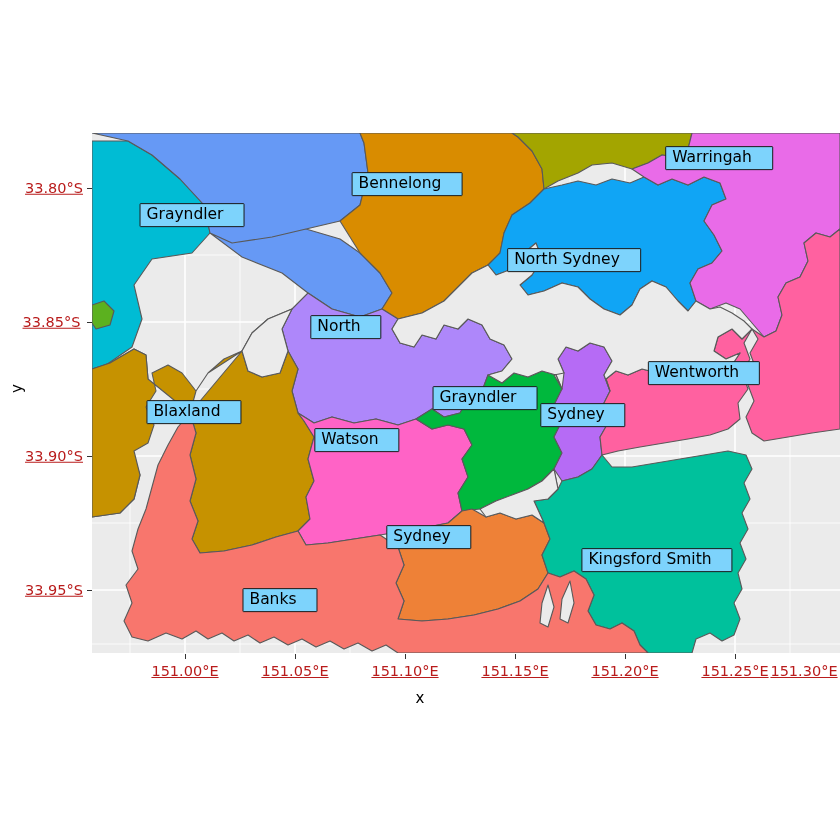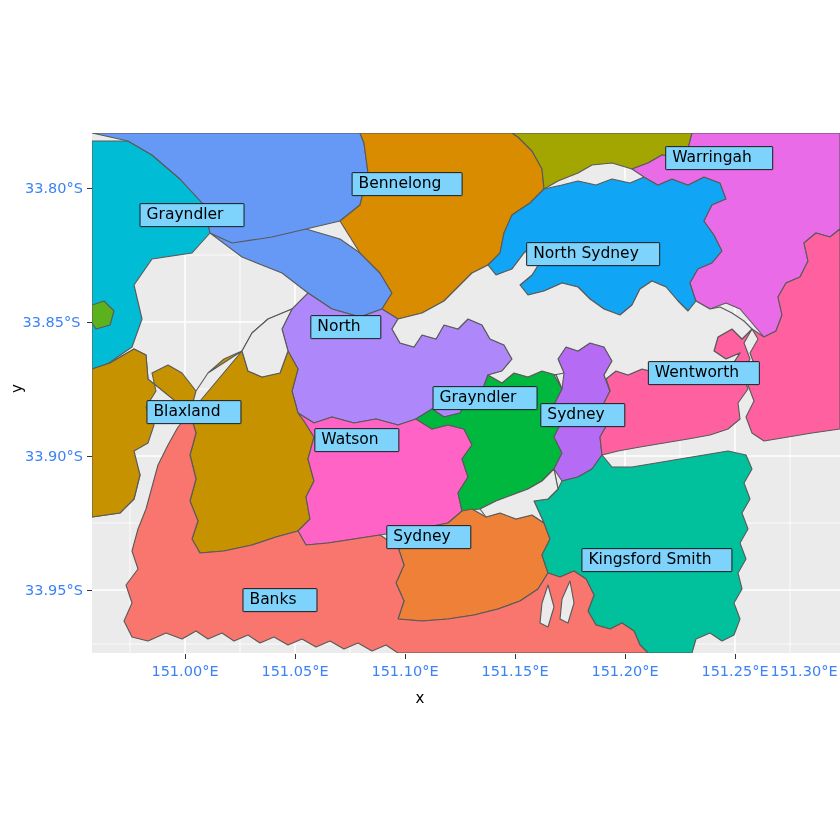--- a/index.html
+++ b/index.html
@@ -33,24 +33,25 @@
     position: absolute;
     left: 0;
     top: 0;
     width: 748px;
     height: 520px;
     display: block;
   }
   
   .axis-text {
     position: absolute;
-    color: #3b82f6;
+    color: #b91c1c;
     font-size: 14.5px;
     line-height: 1;
     white-space: nowrap;
+    text-decoration: underline;
   }
   .y-tick-label {
     text-align: right;
     transform: translateY(-50%);
   }
   .x-tick-label {
     transform: translateX(-50%);
   }
   .tick-mark {
     position: absolute;
@@ -275,21 +276,21 @@
                  L456,366 L466,356 L462,336 Z"></path>
         <path d="M478,448 L482,470 L476,490 L468,486 L470,466 Z
                  M456,452 L462,474 L456,494 L448,490 L450,470 Z"></path>
       </g>
     </svg>
   </div>
 
   <div class="region-label" style="left:192px; top:215px;">Grayndler</div>
   <div class="region-label" style="left:407px; top:184px;">Bennelong</div>
   <div class="region-label" style="left:719px; top:158px;">Warringah</div>
-  <div class="region-label" style="left:574px; top:254px;margin-left:19px;">North Sydney</div>
+  <div class="region-label" style="left:574px; top:260px;">North Sydney</div>
   <div class="region-label" style="left:346px; top:327px;">North</div>
   <div class="region-label" style="left:194px; top:412px;">Blaxland</div>
   <div class="region-label" style="left:704px; top:373px;text-align:right;">Wentworth</div>
   <div class="region-label" style="left:485px; top:398px;">Grayndler</div>
   <div class="region-label" style="left:583px; top:415px;">Sydney</div>
   <div class="region-label" style="left:357px; top:440px;">Watson</div>
   <div class="region-label" style="left:429px; top:537px;">Sydney</div>
   <div class="region-label" style="left:644px; top:560px;margin-left:13px;">Kingsford Smith</div>
   <div class="region-label" style="left:280px; top:600px;">Banks</div>
 

